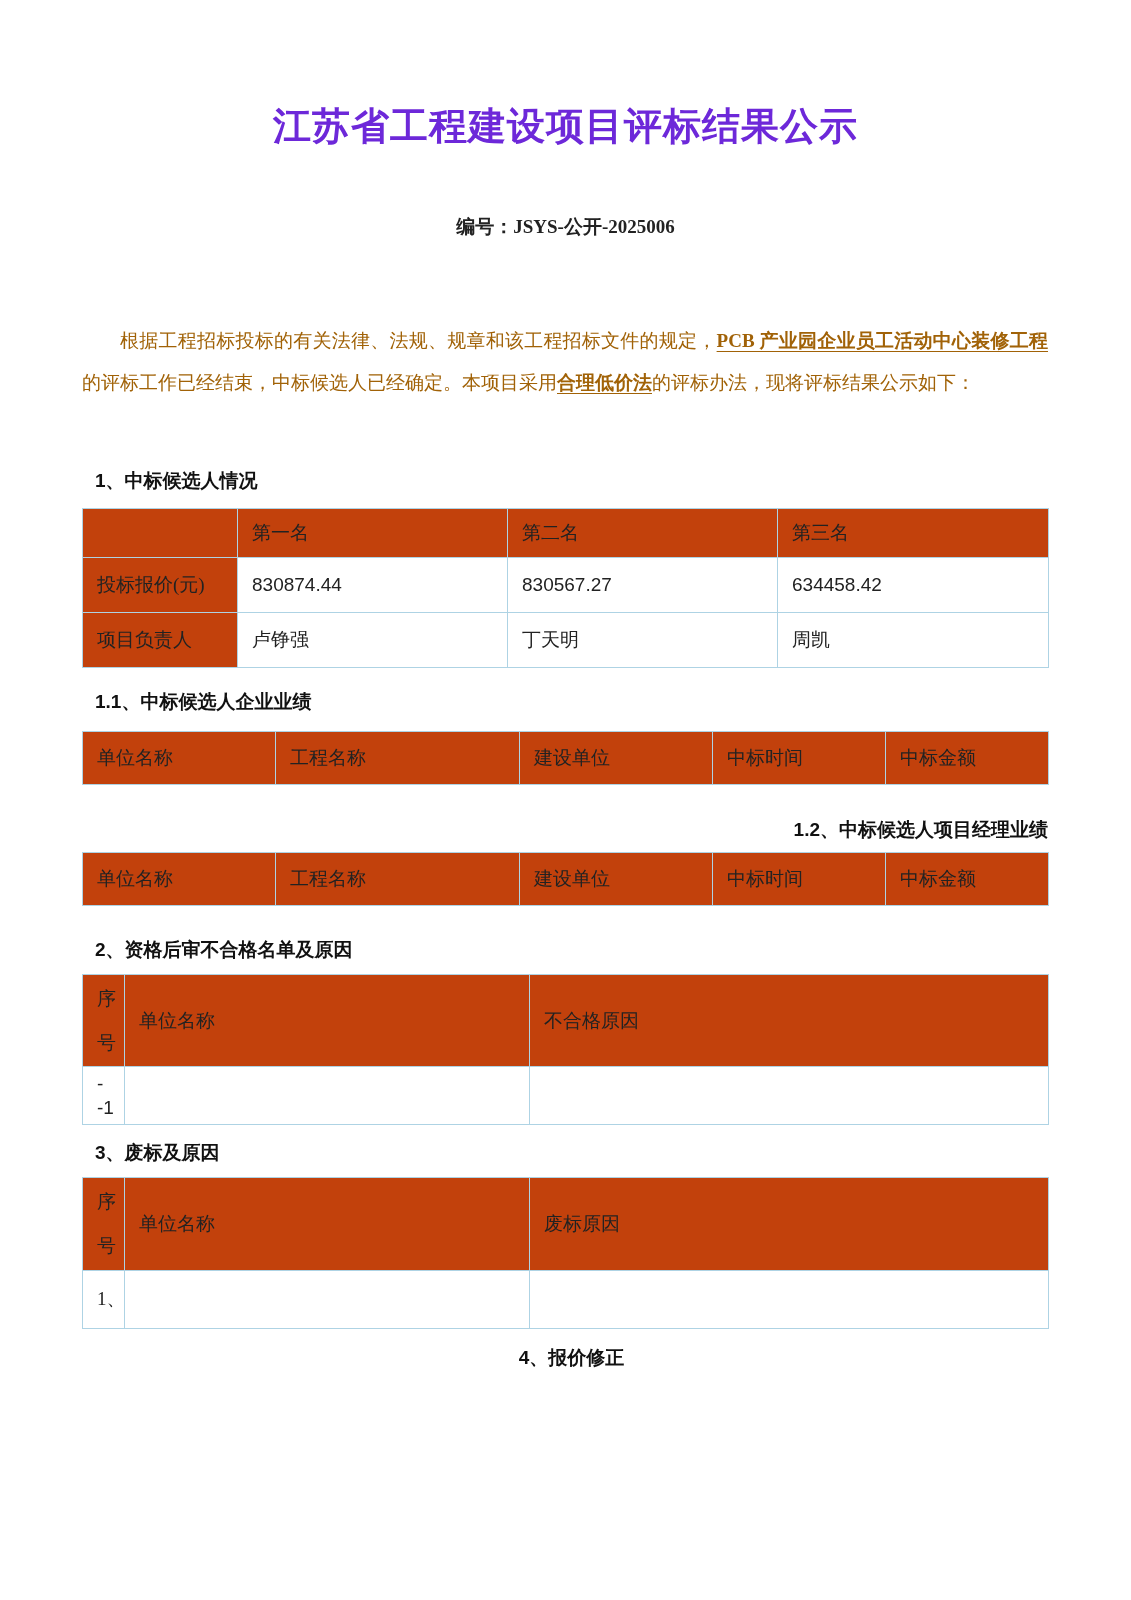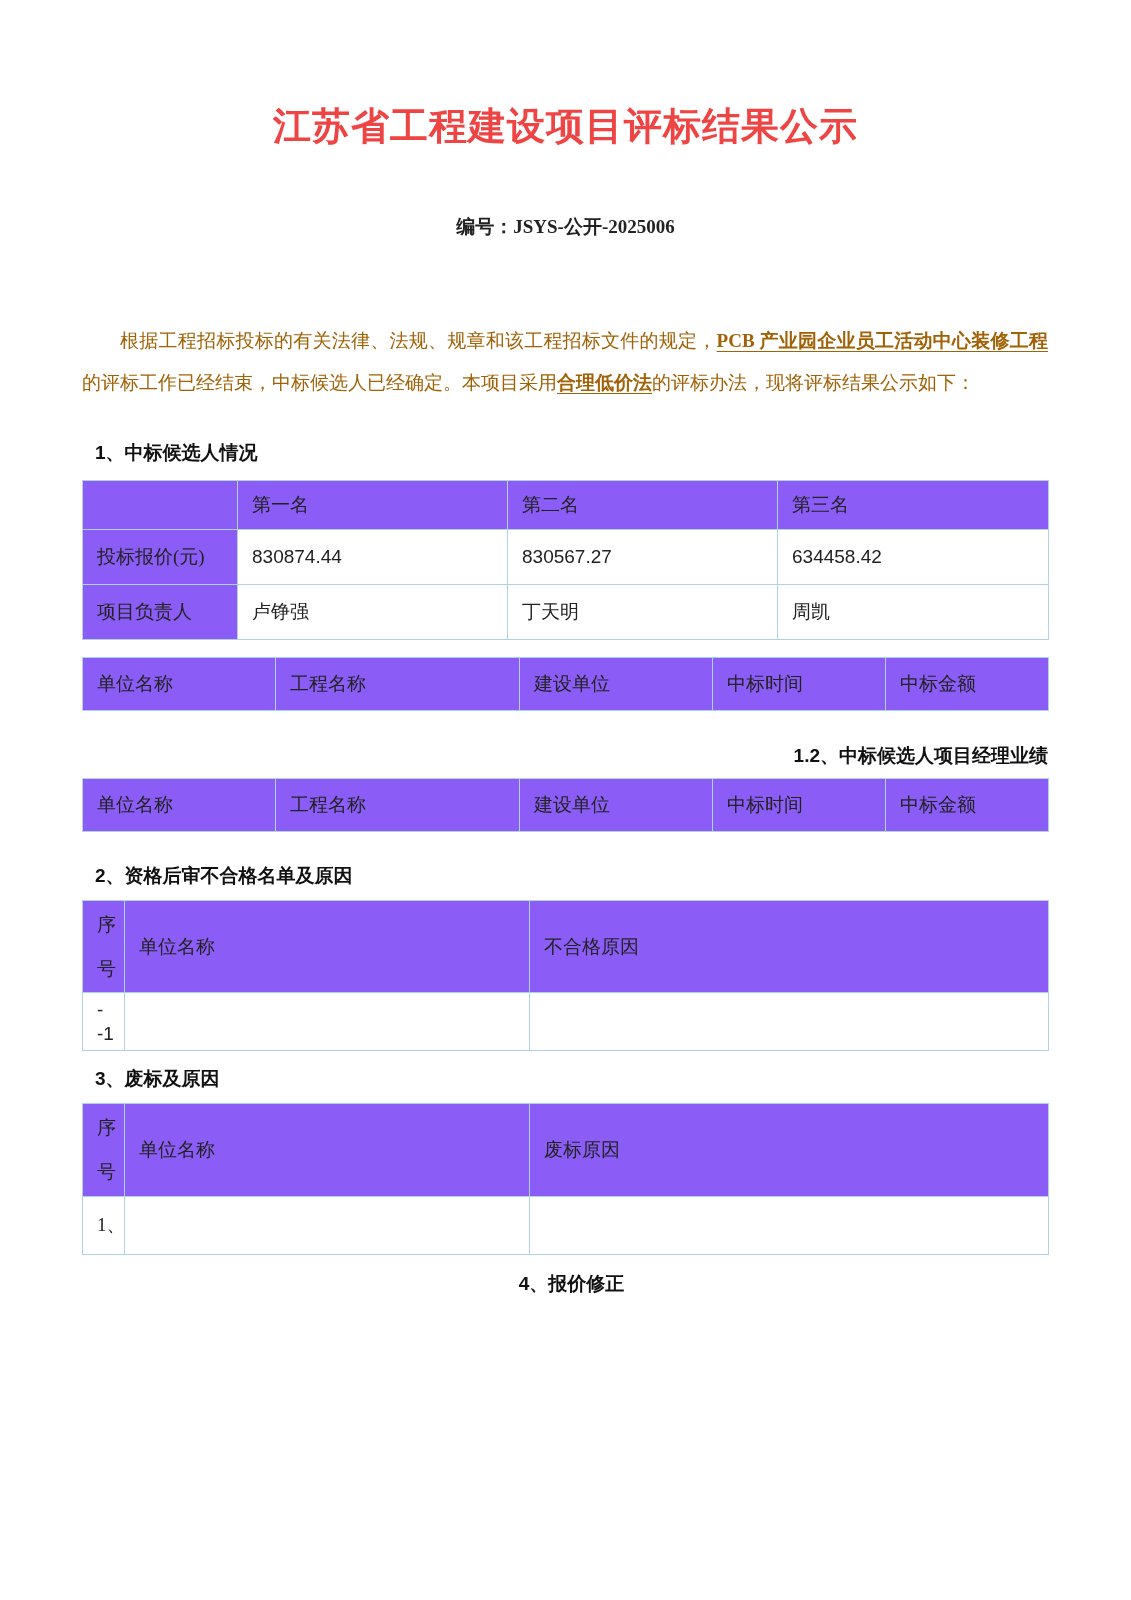--- a/index.html
+++ b/index.html
@@ -11,21 +11,21 @@
     overflow: hidden;
   }
   .content { width: 966px; margin: 0 auto 0 82px; }
 
   .doc-title {
     padding-top: 96px;
     text-align: center;
     font-size: 38px;
     line-height: 60px;
     font-weight: bold;
-    color: #ef4444;
+    color: #6d28d9;
     letter-spacing: 1px;
     width: 1131px;
   }
   .doc-number {
     margin-top: 58px;
     text-align: center;
     font-size: 19px;
     line-height: 26px;
     width: 1131px;
     font-weight: bold;
@@ -44,21 +44,21 @@
     text-underline-offset: 4px;
   }
   .sec-heading {
     font-family: "Liberation Sans", "DejaVu Sans", sans-serif;
     font-weight: bold;
     font-size: 19px;
     line-height: 24px;
     color: #111;
     margin-left: 13px;
   }
-  .h-s1  { margin-top: 37px; }
+  .h-s1  { margin-top: 65px; }
   .h-s11 { margin-top: 22px; }
   .h-s12 { margin-top: 33px; text-align: right; }
   .h-s2  { margin-top: 32px; }
   .h-s3  { margin-top: 16px; }
   .h-s4  { margin-top: 17px; text-align: center; }
 
   table {
     border-collapse: collapse;
     table-layout: fixed;
     width: 966px;
@@ -66,21 +66,21 @@
     color: #222;
   }
   td {
     border: 1px solid #aed3e4;
     vertical-align: middle;
     padding: 4px 14px;
     line-height: 1.25;
     font-weight: normal;
     overflow: hidden;
   }
-  .hdr  { background: #8b5cf6; margin-top: 32px; }
+  .hdr  { background: #c2410c; margin-top: 32px; }
   .t1 { margin-top: 15px; }
   .t1 tr.r-head td { height: 40px; }
   .t1 tr.r-name td { line-height: 2.35; padding-top: 2px; padding-bottom: 2px; height: 88px; }
   .t1 tr.r-price td, .t1 tr.r-pm td { height: 46px; }
   .t-perf { margin-top: 17px; }
   .t-perf td { height: 44px; }
   .t12 { margin-top: 10px; }
   .t23 { margin-top: 12px; }
   .t23 tr.r-head td { height: 84px; line-height: 2.3; padding-top: 2px; padding-bottom: 2px; }
   .t23 tr.r-data td { height: 49px; }
@@ -124,20 +124,21 @@
       </tr>
       <tr class="r-pm">
         <td class="hdr">项目负责人</td>
         <td>卢铮强</td>
         <td>丁天明</td>
         <td>周凯</td>
       </tr>
     </tbody>
       </table>
 
+    <div class="sec-heading h-s11">1.1、中标候选人企业业绩</div>
 
     <table class="t-perf">
       <colgroup>
           <col style="width:193px">
           <col style="width:244px">
           <col style="width:193px">
           <col style="width:173px">
           <col style="width:163px">
         </colgroup>
       <tbody>

